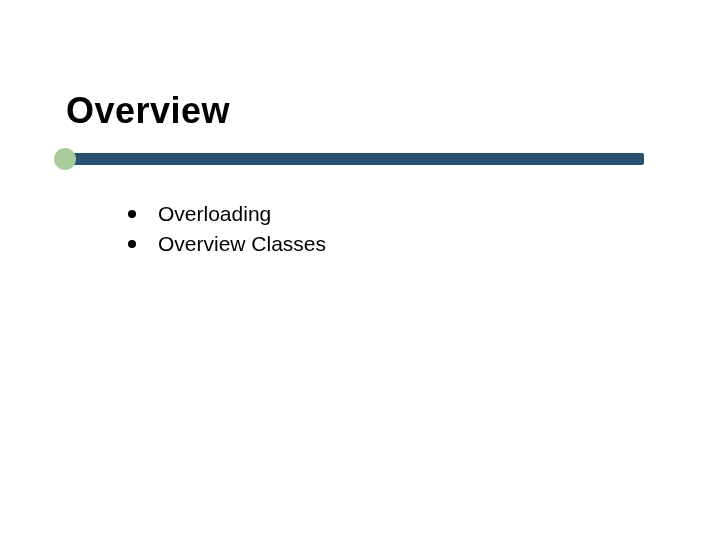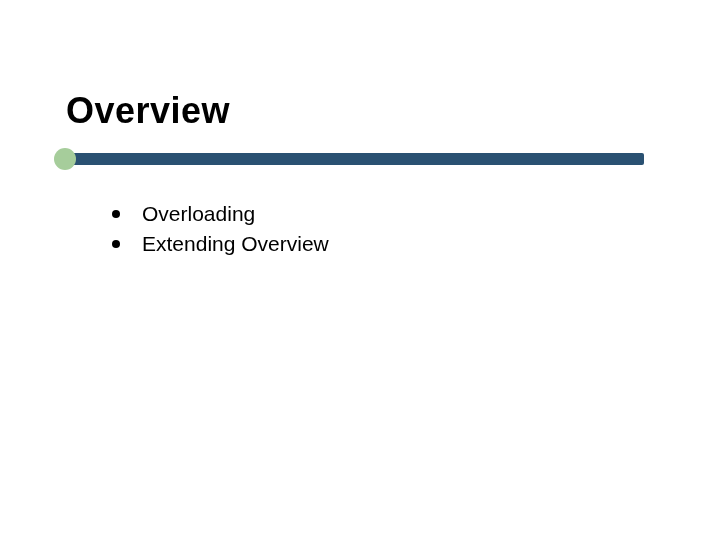--- a/index.html
+++ b/index.html
@@ -46,21 +46,21 @@
     position: absolute;
     left: -2px;
     top: -2px;
     width: 22px;
     height: 22px;
     border-radius: 50%;
     background: #a6cd9b;
   }
   .body {
     position: absolute;
-    left: 112px;
+    left: 128px;
     top: 200px;
     width: 520px;
   }
   .item {
     display: flex;
     align-items: center;
     gap: 22px;
     line-height: 28px;
     font-size: 21px;
     margin-bottom: 2px;
@@ -85,17 +85,17 @@
     <div class="dot"></div>
   </div>
 
   <div class="body">
     <div class="item">
       <span class="bullet"></span>
       <span>Overloading</span>
     </div>
     <div class="item">
       <span class="bullet"></span>
-      <span>Extending Overview</span>
+      <span>Overview Classes</span>
     </div>
   </div>
 
 </div>
 
 </body></html>

